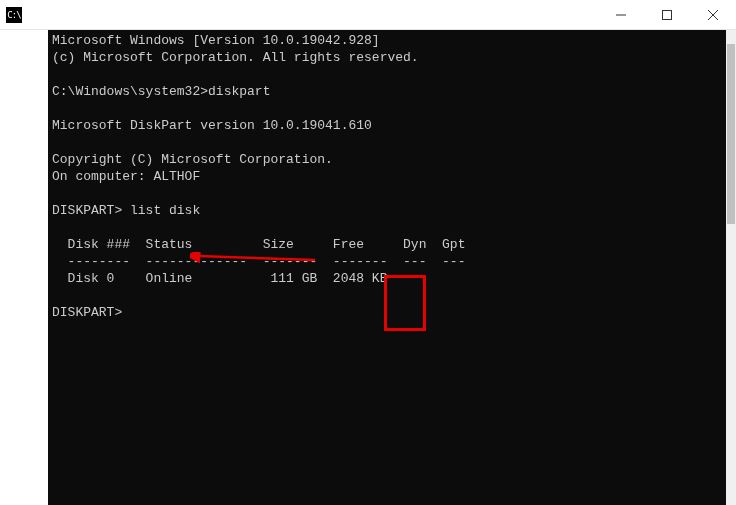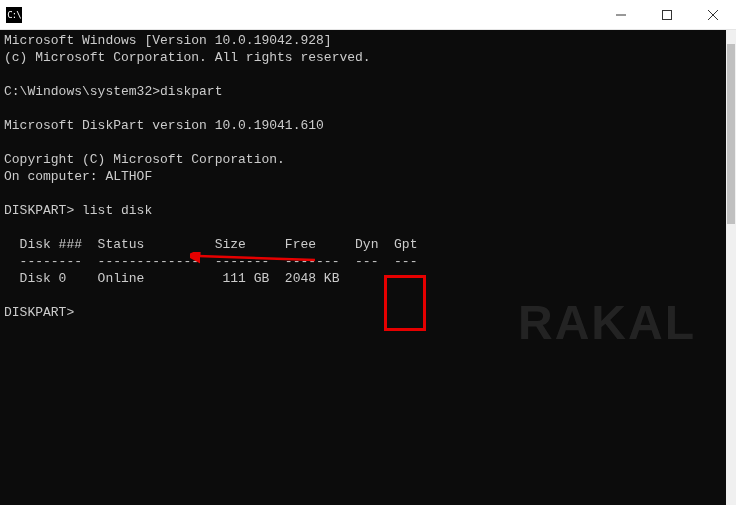--- a/index.html
+++ b/index.html
@@ -51,20 +51,21 @@
       align-items: center;
       justify-content: center;
       color: #333;
       font-size: 10px;
     }
     .win-btn svg { width: 10px; height: 10px; }
     .terminal-area {
       position: relative;
       height: 475px;
       background: #fff;
+      padding-left: 48px;
     }
     .terminal {
       width: 726px;
       height: 475px;
       background: #0c0c0c;
       color: #cccccc;
       font-family: Consolas, 'Courier New', monospace;
       font-size: 13px;
       line-height: 17px;
       padding: 2px 4px;
@@ -166,14 +167,13 @@
     <defs>
       <marker id="ah" markerWidth="8" markerHeight="8" refX="1" refY="3" orient="auto">
         <polygon points="0 0, 6 3, 0 6" fill="#e60000"></polygon>
       </marker>
     </defs>
     <line x1="125" y1="8" x2="8" y2="4" stroke="#e60000" stroke-width="2.5" marker-end="url(#ah)"></line>
   </svg>
 
   <div class="red-box"></div>
 
-  <div class="watermark">RAKAL</div>
 </div>
 
 </body></html>

